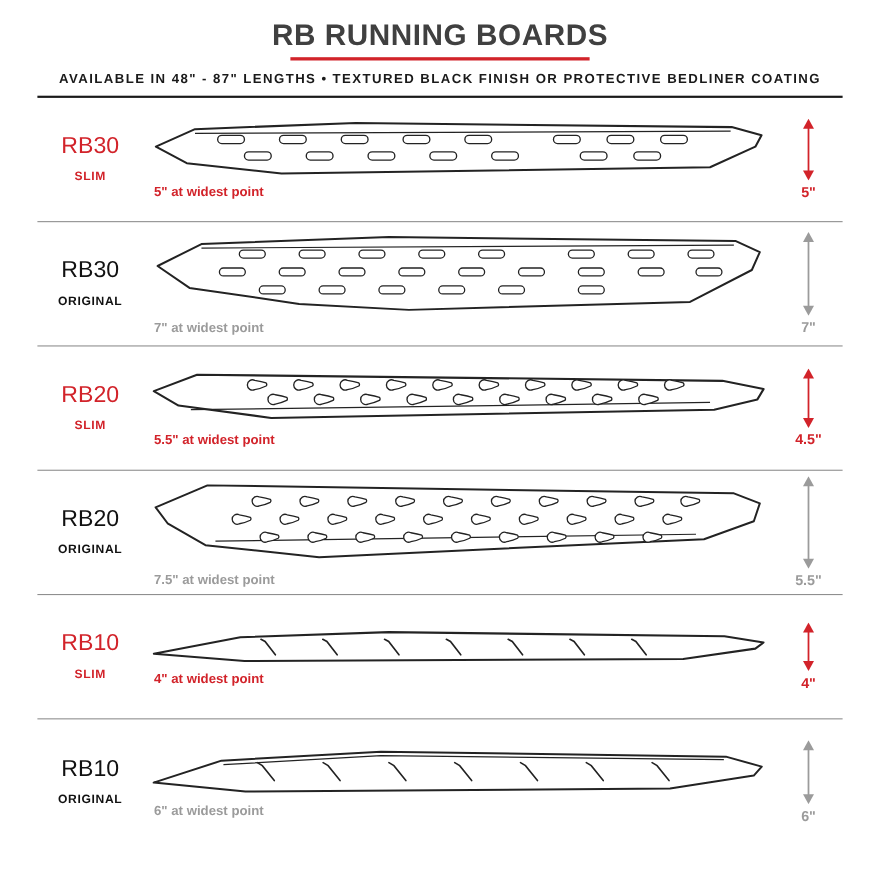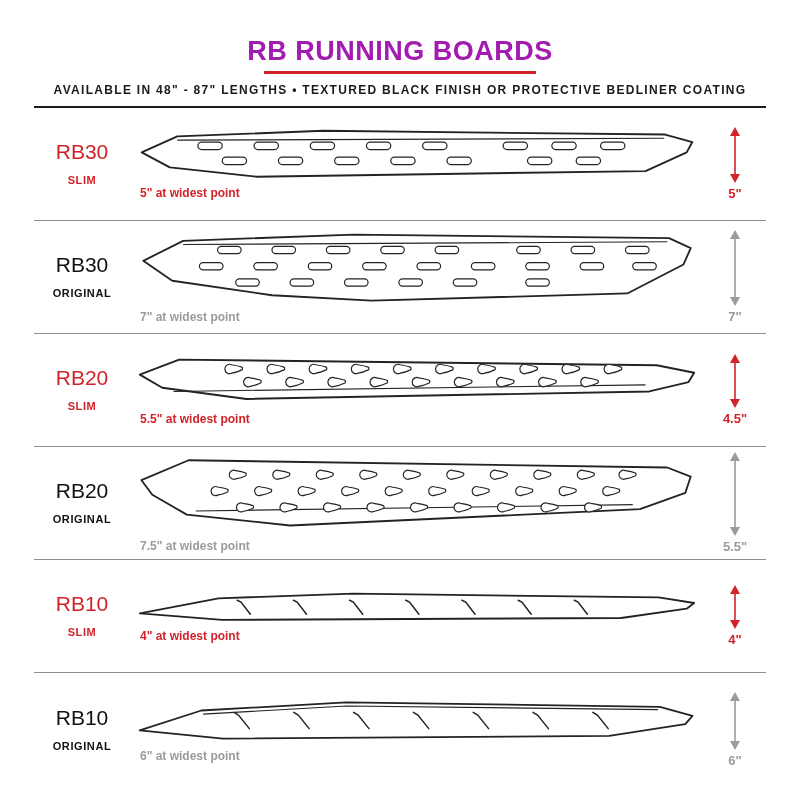--- a/index.html
+++ b/index.html
@@ -11,22 +11,22 @@
     overflow: hidden;
   }
   .page { padding: 16px 34px 0 34px; }
 
   
   .title {
     text-align: center;
     font-size: 27px;
     font-weight: 800;
     letter-spacing: 0.5px;
-    margin: 20px 0 0 0;
-    color: #a21caf;
+    margin: 1px 0 0 0;
+    color: #404040;
   }
   .title-rule {
     width: 272px; height: 3px;
     background: #d2232a;
     margin: 4px auto 9px auto;
   }
   .subtitle {
     text-align: center;
     font-size: 12px;
     font-weight: bold;

